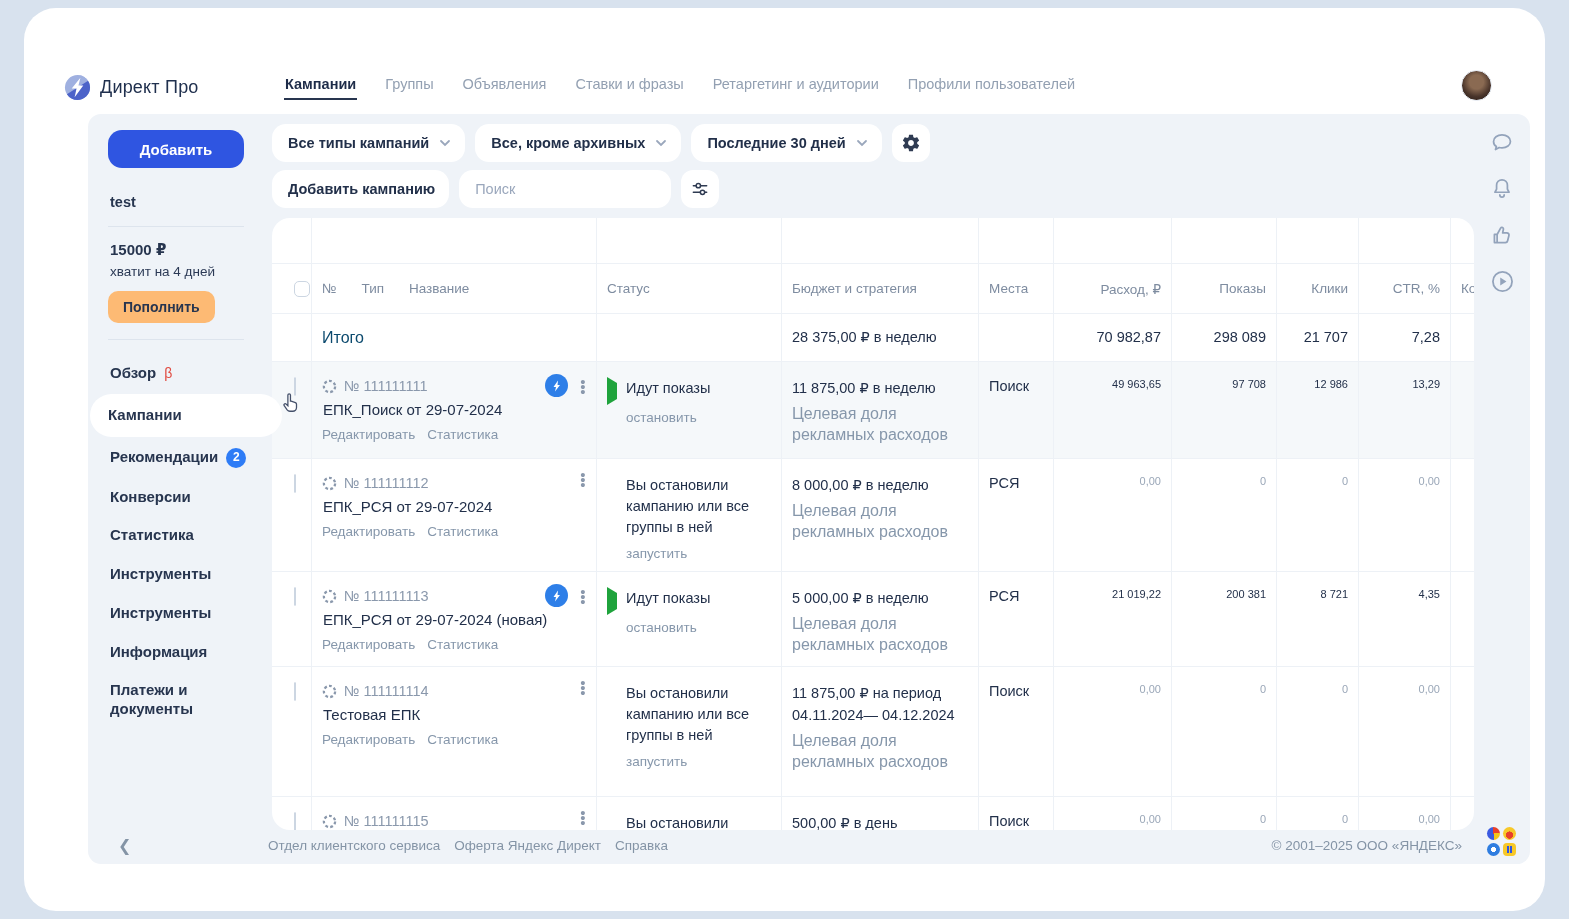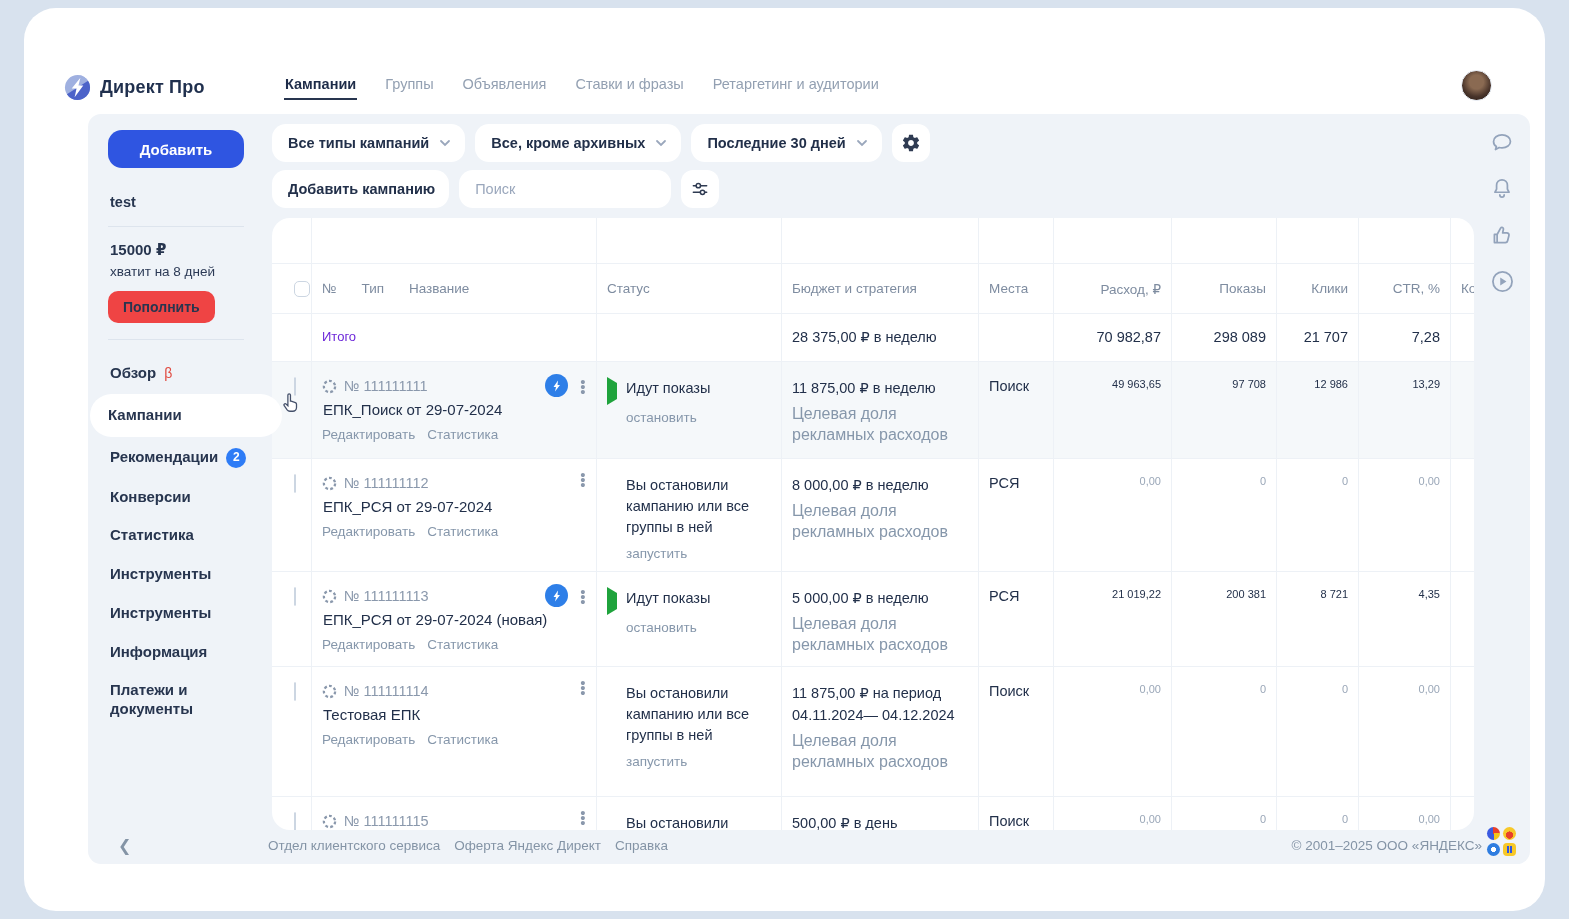--- a/index.html
+++ b/index.html
@@ -7,21 +7,21 @@
     font-family:"Liberation Sans","DejaVu Sans",sans-serif;
     background:#d8e2ee; color:#22304a; }
   .card { position:absolute; left:24px; top:8px; width:1521px; height:903px;
     background:#ffffff; border-radius:32px; overflow:hidden; }
 
   
   .apphead { display:flex; align-items:flex-start; height:54px; margin-top:52px; padding:0 40px; }
   .apphead { margin-top:0; position:absolute; top:52px; left:0; right:0; }
   .logo { width:176px; display:flex; align-items:center; gap:9px; padding-top:14px; }
   .logo-badge { width:27px; height:27px; flex:0 0 27px; }
-  .logo-text { font-size:18px; font-weight:700; color:#20304e; letter-spacing:.2px; }
+  .logo-text { font-size:18px; font-weight:400; color:#20304e; letter-spacing:.2px; }
   .tabs { display:flex; gap:27px; margin-left:44px; }
   .tab { font-size:14.5px; color:#93a0b2; padding:16px 1px 8px; cursor:pointer; white-space:nowrap; }
   .tab.active { color:#1e2c49; font-weight:700; border-bottom:2px solid #28354f; padding-bottom:6px; }
   .avatar { margin-left:auto; margin-right:13px; margin-top:10px; width:31px; height:31px; border-radius:50%;
     background:radial-gradient(circle at 50% 38%, #8a6a52 0 30%, #4a352b 62%, #201713 100%);
     border:1px solid #e3e8ef; }
 
   
   .panel { position:absolute; left:64px; top:106px; width:1442px; height:750px;
     background:#eff3f8; border-radius:13px; display:flex; flex-direction:column; overflow:hidden; }
@@ -29,21 +29,21 @@
 
   
   .sidebar { width:176px; flex:0 0 176px; padding:16px 0 0 20px; font-size:15px; color:#27354f; }
   .btn-add { display:block; width:136px; height:38px; margin-left:0; background:#2f55e1; color:#fff;
     font-size:15px; font-weight:700; border:none; border-radius:14px; cursor:pointer;
     font-family:inherit; }
   .acct { margin:26px 0 0 2px; font-weight:700; font-size:14.5px; }
   .sb-div { height:1px; background:#dde4ed; margin:16px 20px 14px 0; }
   .balance { font-weight:700; font-size:15px; margin-left:2px; }
   .balance-note { font-size:13.5px; margin:5px 0 12px 2px; color:#2c3a56; }
-  .btn-topup { display:inline-block; background:#ef4444; color:#27354f; font-size:14px; font-weight:700;
+  .btn-topup { display:inline-block; background:#fdba74; color:#27354f; font-size:14px; font-weight:700;
     border:none; border-radius:10px; padding:8px 15px; cursor:pointer; font-family:inherit; }
   .nav { margin-top:6px; }
   .nav-item { position:relative; display:flex; align-items:center; gap:8px; padding:10px 0 10px 2px;
     font-weight:700; font-size:15px; color:#27354f; cursor:pointer; line-height:1.25; }
   .nav-item.active { background:#ffffff; border-radius:24px; padding:12px 18px 12px 18px;
     margin:1px -10px 1px -18px; width:calc(100% + 36px); }
   .beta { color:#e0493f; font-size:14px; font-weight:400; }
   .nav-badge { width:20px; height:20px; border-radius:50%; background:#2e7cf6; color:#fff;
     font-size:12px; font-weight:700; display:flex; align-items:center; justify-content:center; }
   .nav-label { white-space:pre-line; }
@@ -72,21 +72,21 @@
   .strip { height:46px; border-bottom:1px solid #edf1f6; }
   .thead { height:50px; font-size:13.5px; color:#7e8ca0; }
   .thead > div { display:flex; align-items:center; }
   .thead .num { justify-content:flex-end; }
   .namehead { gap:25px; }
   .num { text-align:right; justify-content:flex-end; white-space:nowrap; }
   .cell-num { padding-top:16px; font-size:11px; }
   .muted .cell-num { color:#9aa7b8; }
   .totals { height:48px; font-size:14.5px; font-weight:400; }
   .totals > div { padding-top:15px; }
-  .totals .lab { font-size:13px; color:#6d28d9; }
+  .totals .lab { font-size:16px; color:#0c4a6e; }
   .checkbox { width:16px; height:16px; border:1.5px solid #ccd6e2; border-radius:5px; background:#fff;
     margin:0 0 0 12px; cursor:pointer; flex:0 0 16px; }
   .thead .checkbox { margin-top:0; }
   .datarow > div { padding-top:16px; }
   .datarow .chk { padding-top:16px; }
   .hover-row { background:#f5f8fa; }
   .camp-line1 { display:flex; align-items:center; gap:7px; color:#8a98ac; font-size:14.5px; }
   .camp-name { margin:7px 0 0 1px; font-size:15px; color:#22304a; }
   .camp-links { margin-top:9px; display:flex; gap:12px; font-size:13.5px; color:#8697ab; }
   .camp-links span { cursor:pointer; }
@@ -112,21 +112,21 @@
   .rail { width:56px; flex:0 0 56px; display:flex; flex-direction:column; align-items:center;
     padding-top:16px; gap:20px; }
   .rail svg { cursor:pointer; }
 
   
   .footer { height:34px; display:flex; align-items:center; font-size:13.5px; color:#8494a6;
     padding:0 14px 4px 30px; }
   .collapse { font-size:16px; color:#8494a6; cursor:pointer; width:20px; }
   .flinks { display:flex; gap:14px; margin-left:130px; }
   .flinks span { cursor:pointer; }
-  .copyright { margin-left:auto; margin-right:34px; }
+  .copyright { margin-left:auto; margin-right:54px; }
   .ylogos { position:absolute; right:14px; bottom:8px; display:grid;
     grid-template-columns:13px 13px; gap:3px; }
   .ylogos i { width:13px; height:13px; border-radius:50%; display:block; }
   .yl1 { background:conic-gradient(#e8402a 0 25%, #f5c518 0 50%, #3b5ae0 0 100%); }
   .yl2 { background:radial-gradient(circle at 50% 62%, #e8402a 0 34%, #f7c829 36% 100%); }
   .yl3 { background:radial-gradient(circle, #ffffff 0 28%, #2f7de0 30% 100%); }
   .yl4 { background:#f7c829; border-radius:4px !important; position:relative; }
   .yl4::after { content:""; position:absolute; left:4px; top:3px; width:2px; height:7px;
     background:#2f55e1; box-shadow:3px 0 0 #2f55e1; }
 </style>
@@ -143,33 +143,34 @@
         <path d="M17 4 8 15h5l-2 9 9-12h-5z" fill="#ffffff"></path>
       </svg>
       <span class="logo-text">Директ Про</span>
     </div>
     <div class="tabs">
       <span class="tab active">Кампании</span>
       <span class="tab">Группы</span>
       <span class="tab">Объявления</span>
       <span class="tab">Ставки и фразы</span>
       <span class="tab">Ретаргетинг и аудитории</span>
+      <span class="tab">Профили пользователей</span>
     </div>
     <div class="avatar"></div>
   </div>
 
   <div class="panel">
     <div class="panel-body">
 
       <div class="sidebar">
         <button class="btn-add">Добавить</button>
         <div class="acct">test</div>
         <div class="sb-div"></div>
         <div class="balance">15000 ₽</div>
-        <div class="balance-note">хватит на 8 дней</div>
+        <div class="balance-note">хватит на 4 дней</div>
         <button class="btn-topup">Пополнить</button>
         <div class="sb-div"></div>
         <div class="nav">
           <div class="nav-item">
             <span>Обзор</span>
             <span class="beta">β</span>
           </div>
           <div class="nav-item active">
             <span>Кампании</span>
           </div>

